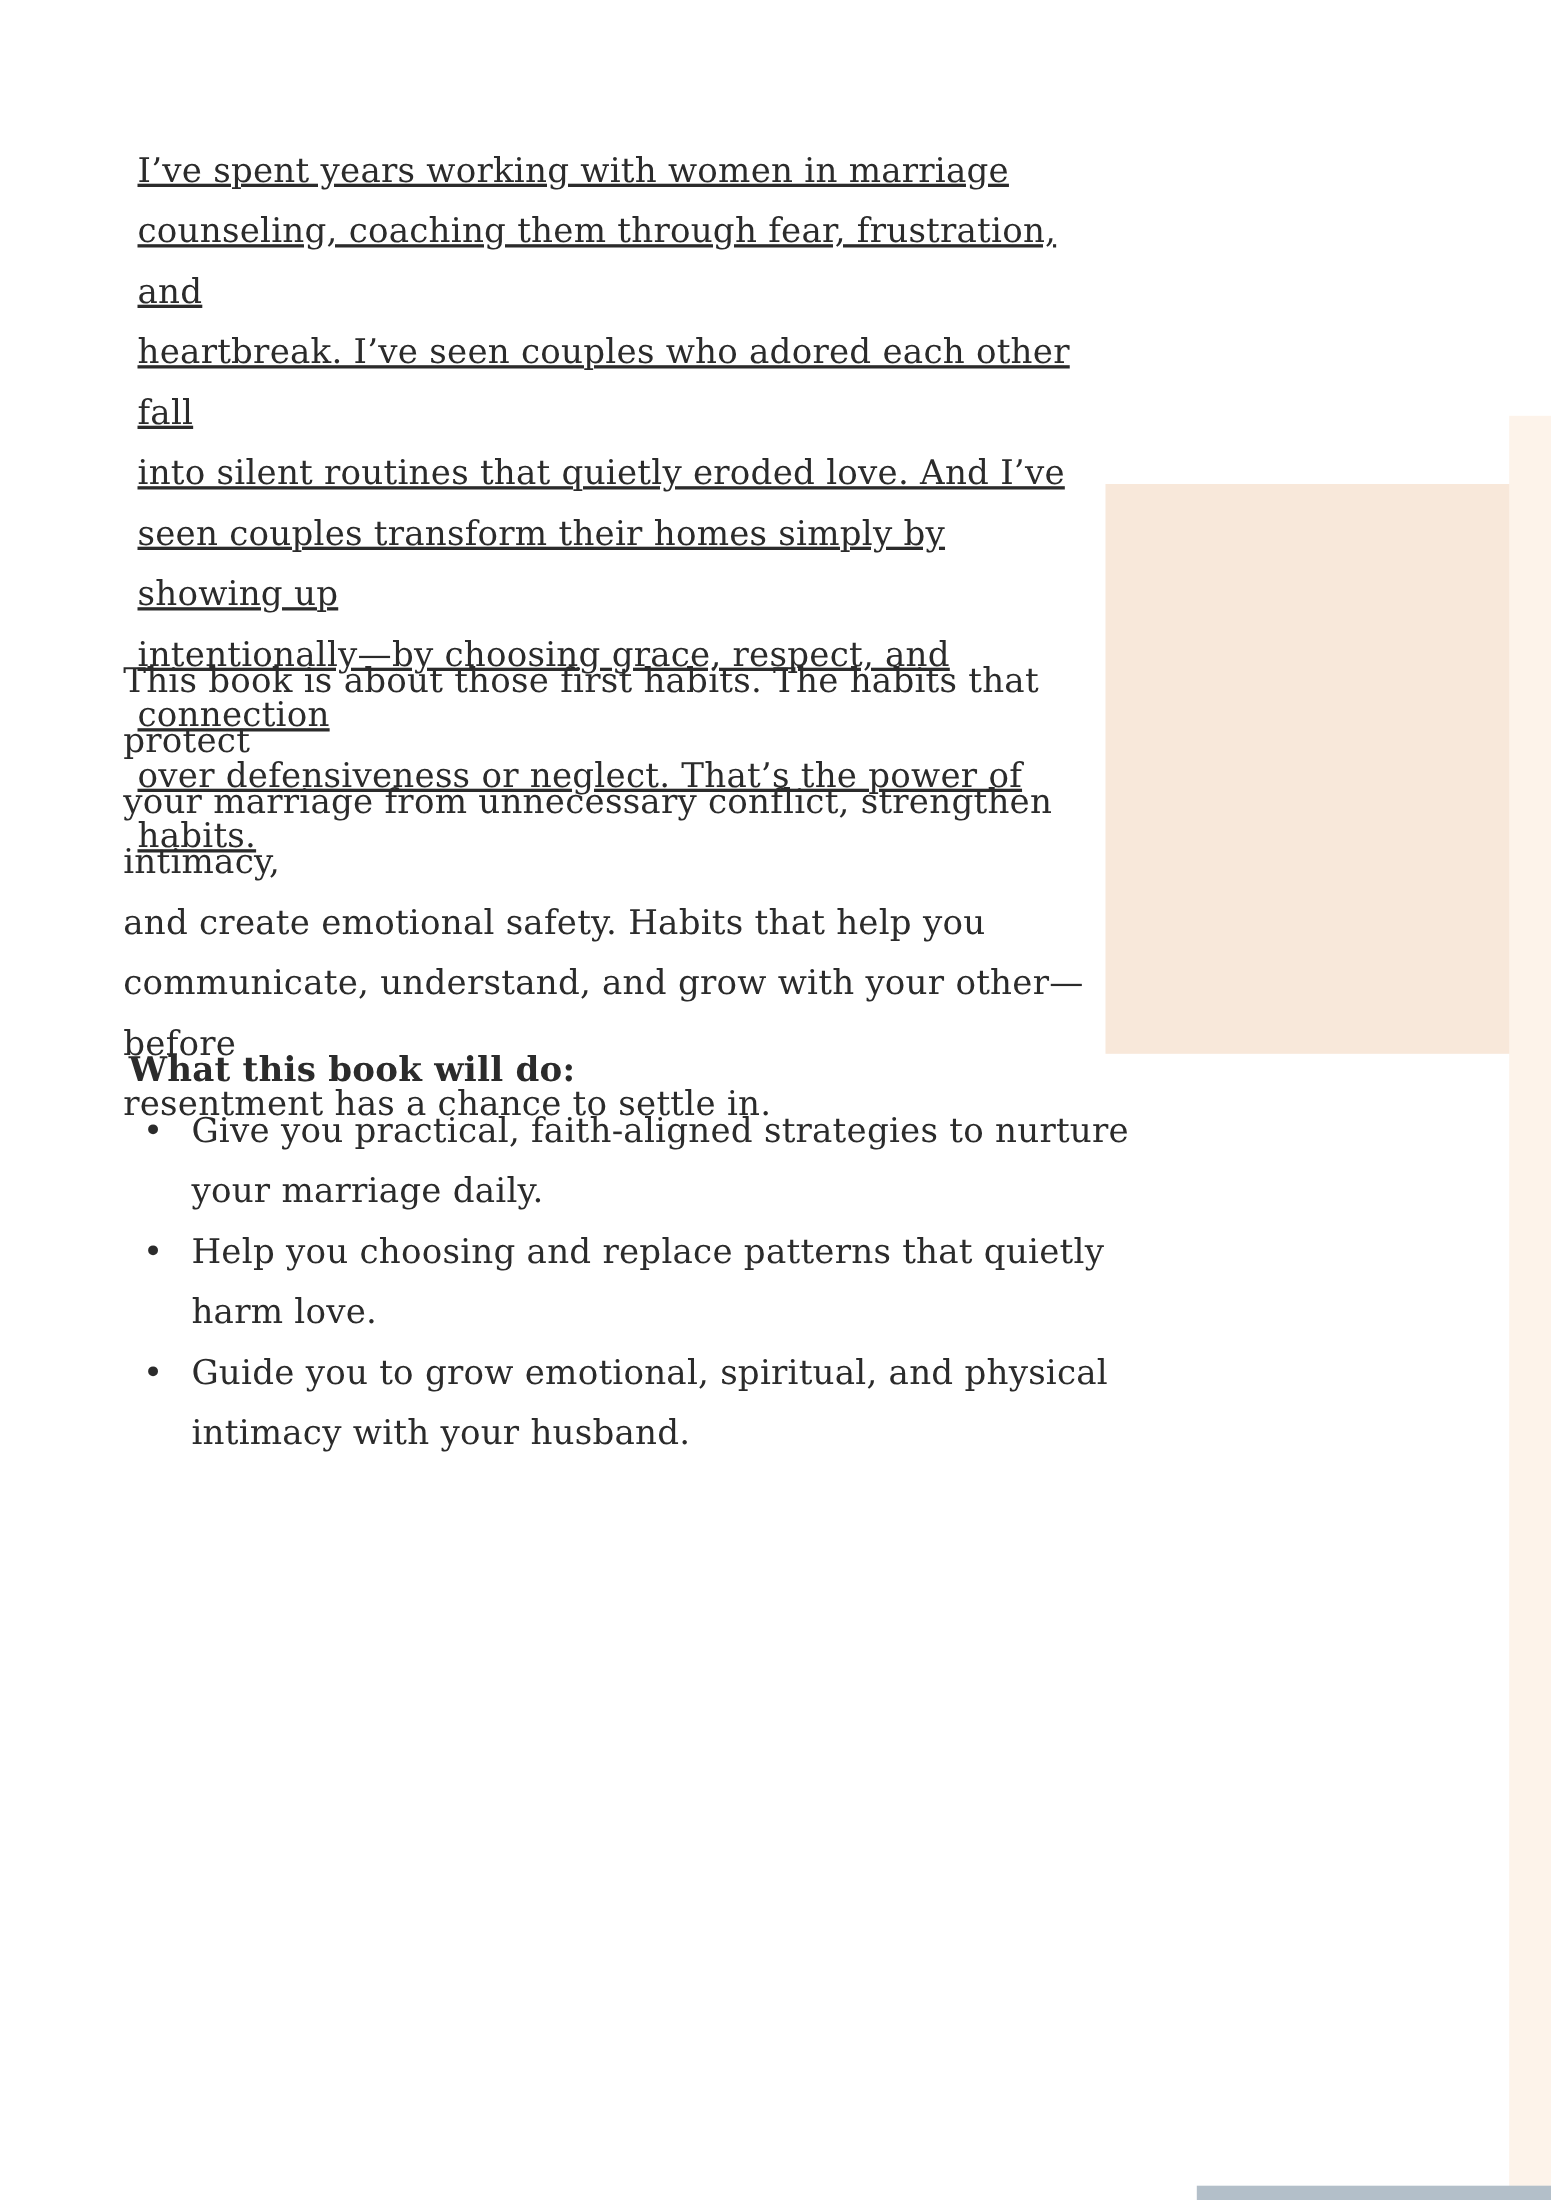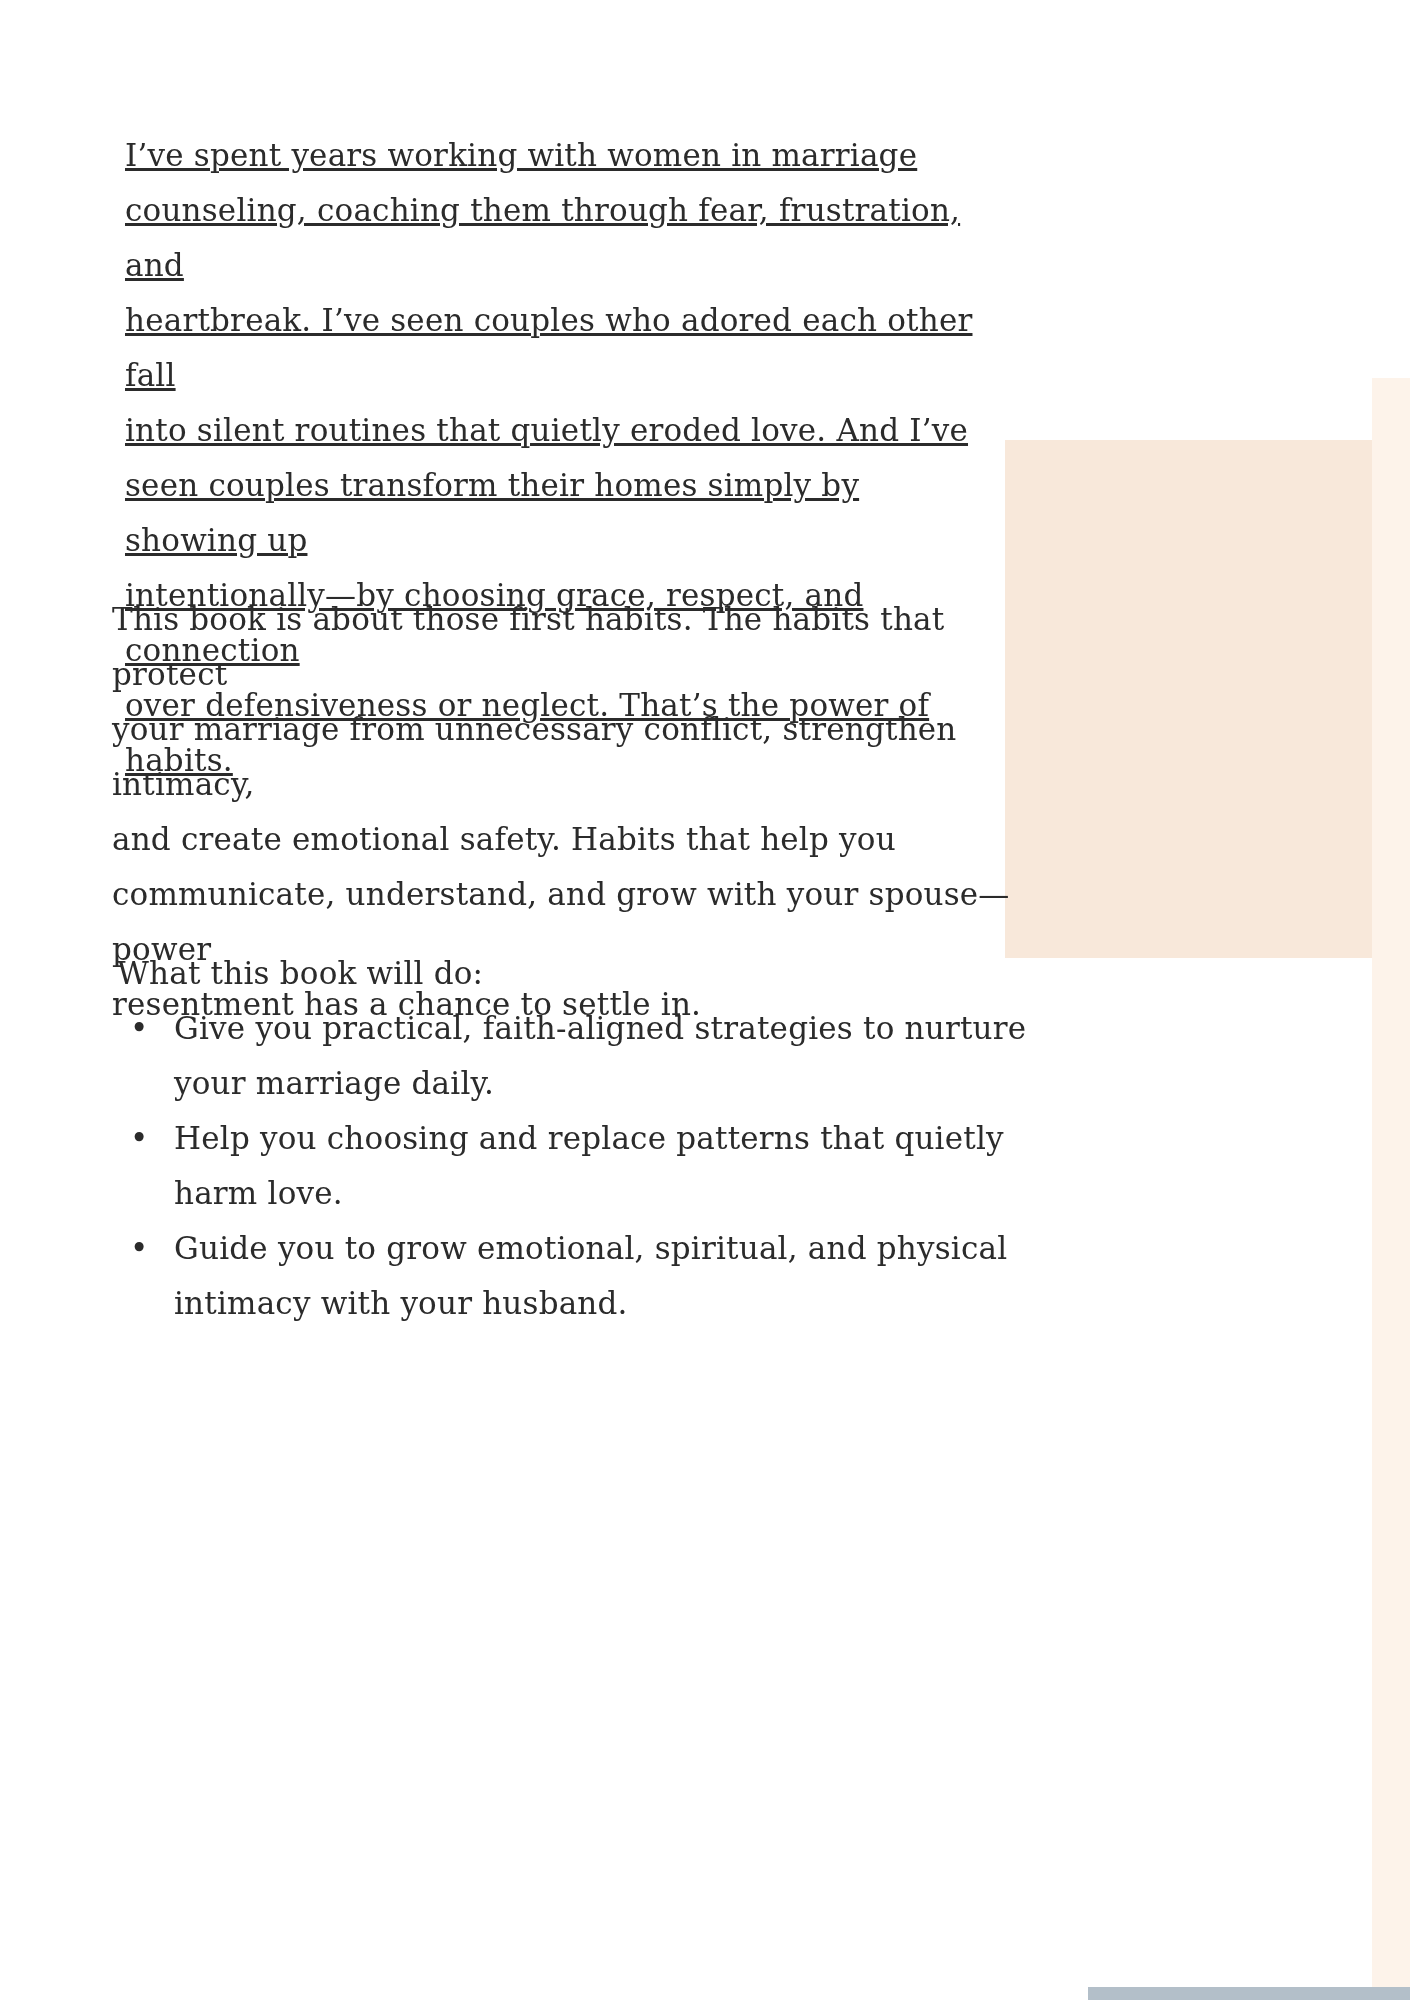--- a/index.html
+++ b/index.html
@@ -58,20 +58,21 @@
     top: 592px;
     width: 900px;
   }
   #list-heading {
     position: absolute;
     left: 117px;
     top: 946px;
     font-size: 31px;
     line-height: 55px;
     letter-spacing: 0.2px;
+    font-weight: bold;
   }
   #bullet-list {
     position: absolute;
     left: 128px;
     top: 1001px;
     width: 900px;
     list-style: none;
     margin: 0;
     padding: 0;
   }
@@ -103,21 +104,21 @@
 counseling, coaching them through fear, frustration, and
 heartbreak. I’ve seen couples who adored each other fall
 into silent routines that quietly eroded love. And I’ve
 seen couples transform their homes simply by showing up
 intentionally—by choosing grace, respect, and connection
 over defensiveness or neglect. That’s the power of habits.</div>
 
 <div class="para" id="paragraph-2">This book is about those first habits. The habits that protect
 your marriage from unnecessary conflict, strengthen intimacy,
 and create emotional safety. Habits that help you
-communicate, understand, and grow with your spouse—power
+communicate, understand, and grow with your other—before
 resentment has a chance to settle in.</div>
 
 <div id="list-heading">What this book will do:</div>
 
 <ul id="bullet-list">
   <li>
     <span class="marker">•</span>
     <span class="bullet-text">Give you practical, faith-aligned strategies to nurture
 your marriage daily.</span>
   </li>

